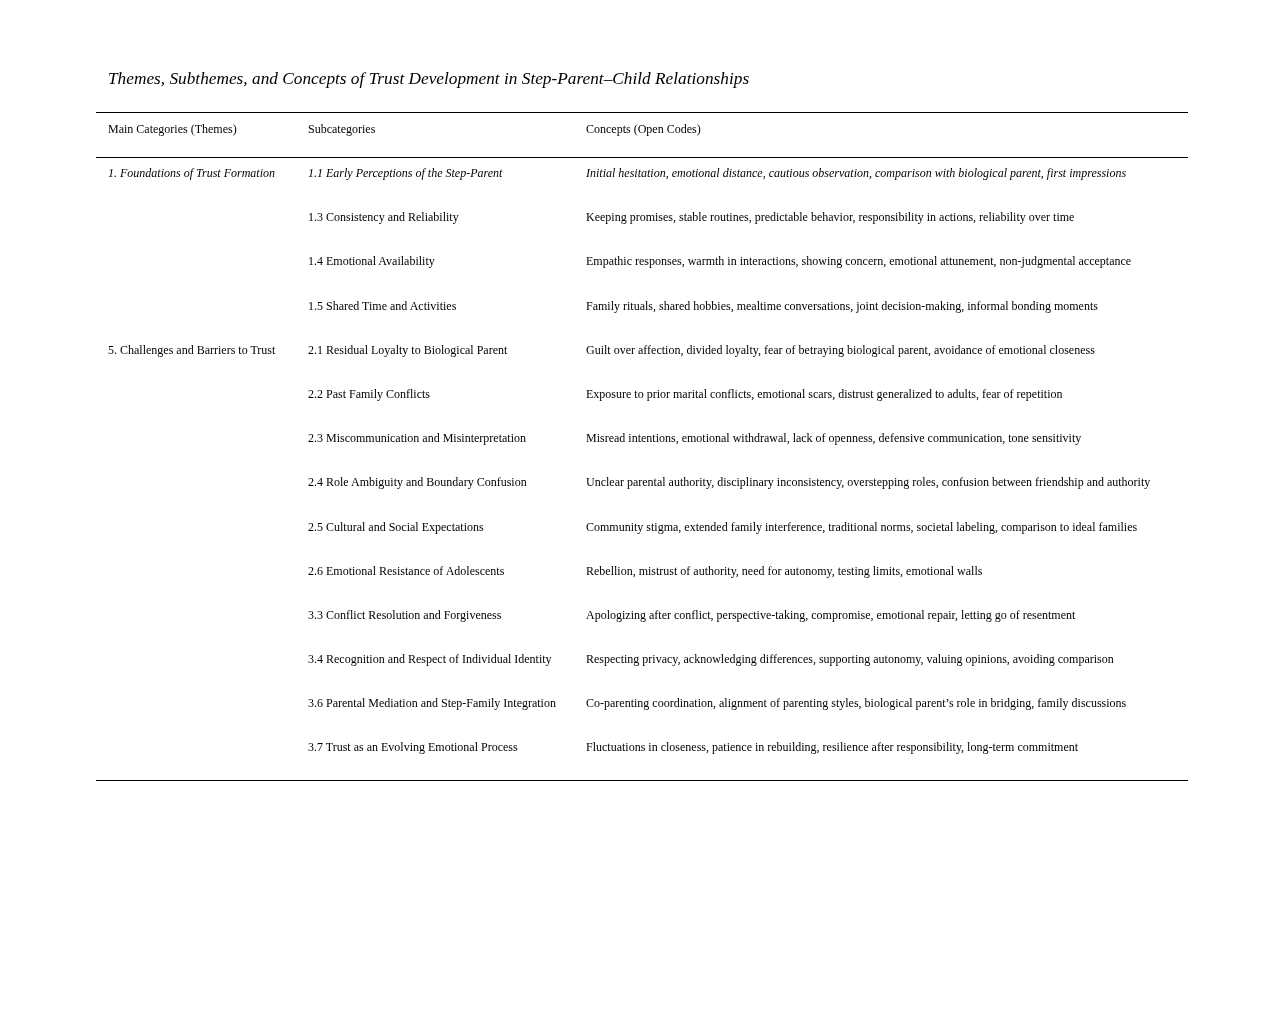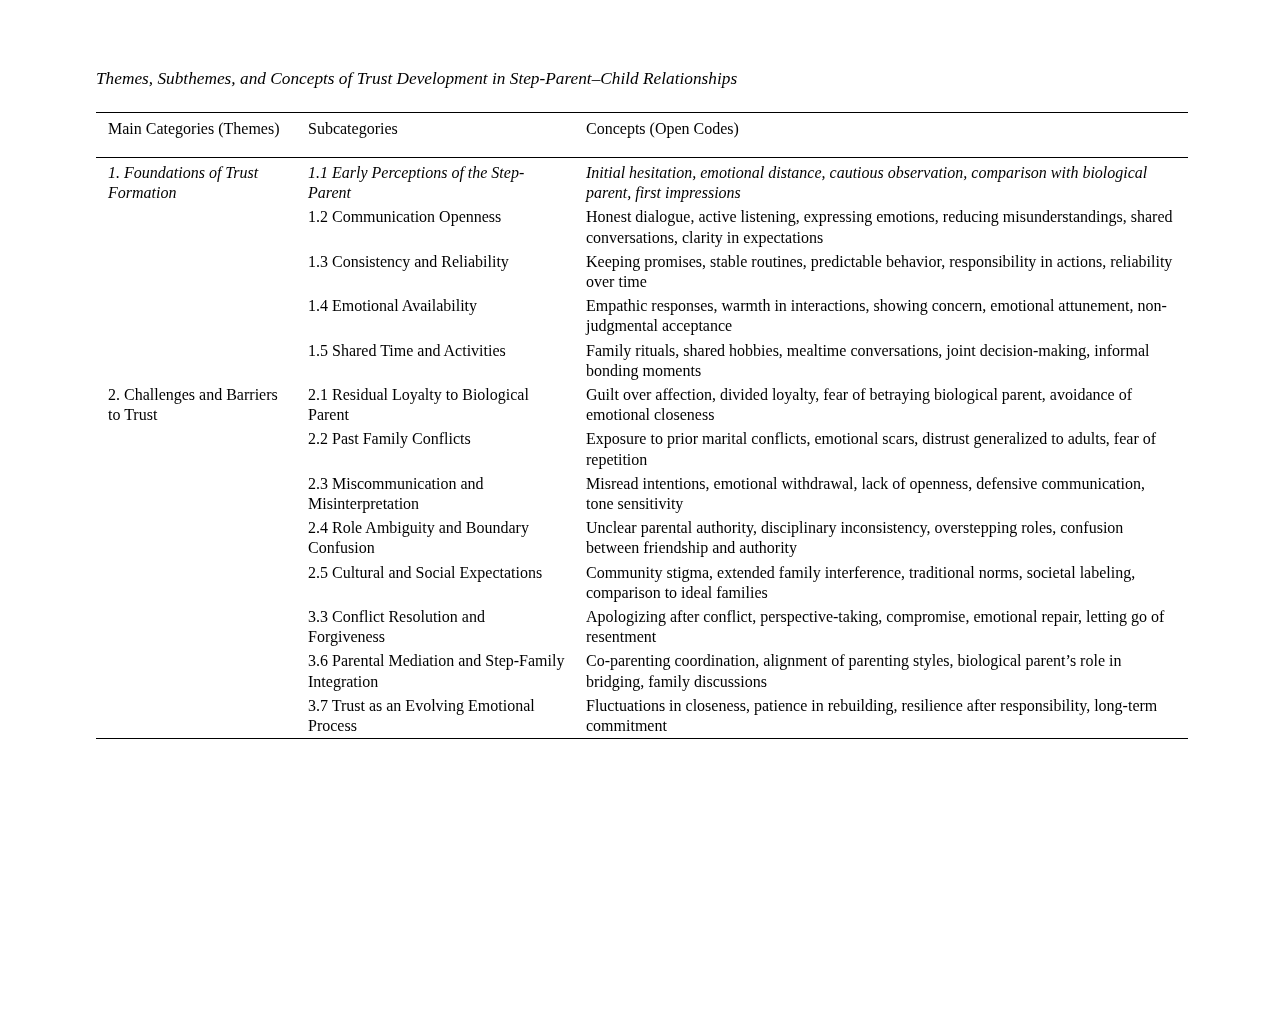--- a/index.html
+++ b/index.html
@@ -2,27 +2,27 @@
 <html><head>
 <meta charset="utf-8">
 <style>
   html, body { margin: 0; padding: 0; background: #ffffff; }
   body {
     width: 1285px; height: 1023px; position: relative; overflow: hidden;
     font-family: "Liberation Serif", "DejaVu Serif", serif;
     color: #000000;
   }
   .caption {
-    position: absolute; left: 96px; top: 68px;
+    position: absolute; left: 108px; top: 68px;
     font-style: italic; font-size: 17.3px; line-height: 22px; white-space: nowrap;
   }
   .tbl {
     position: absolute; left: 96px; top: 112px; width: 1092px;
     border-collapse: collapse; table-layout: fixed;
-    font-size: 16px; line-height: 20.2px;
+    font-size: 12px; line-height: 20.2px;
   }
   .tbl col.c1 { width: 200px; }
   .tbl col.c2 { width: 289px; }
   .tbl col.c3 { width: 603px; }
   .tbl thead tr { border-top: 1.5px solid #000; border-bottom: 1.5px solid #000; }
   .tbl tbody { border-bottom: 1.5px solid #000; }
   .tbl th {
     font-weight: normal; text-align: left; vertical-align: top;
     padding: 6px 12px 0px 12px; height: 38px;
   }
@@ -53,40 +53,35 @@
     </tr>
   </thead>
   <tbody id="tbody">
       <tr>
         <td class="c1">1. Foundations of Trust Formation</td>
         <td class="c2">1.1 Early Perceptions of the Step-Parent</td>
         <td class="c3">Initial hesitation, emotional distance, cautious observation, comparison with biological parent, first impressions</td>
       </tr>
       <tr>
         <td class="c1"></td>
-        <td class="c2">1.2 Communication Openness</td>
-        <td class="c3">Honest dialogue, active listening, expressing emotions, reducing misunderstandings, shared conversations, clarity in expectations</td>
-      </tr>
-      <tr>
-        <td class="c1"></td>
         <td class="c2">1.3 Consistency and Reliability</td>
         <td class="c3">Keeping promises, stable routines, predictable behavior, responsibility in actions, reliability over time</td>
       </tr>
       <tr>
         <td class="c1"></td>
         <td class="c2">1.4 Emotional Availability</td>
         <td class="c3">Empathic responses, warmth in interactions, showing concern, emotional attunement, non-judgmental acceptance</td>
       </tr>
       <tr>
         <td class="c1"></td>
         <td class="c2">1.5 Shared Time and Activities</td>
         <td class="c3">Family rituals, shared hobbies, mealtime conversations, joint decision-making, informal bonding moments</td>
       </tr>
       <tr>
-        <td class="c1">2. Challenges and Barriers to Trust</td>
+        <td class="c1">5. Challenges and Barriers to Trust</td>
         <td class="c2">2.1 Residual Loyalty to Biological Parent</td>
         <td class="c3">Guilt over affection, divided loyalty, fear of betraying biological parent, avoidance of emotional closeness</td>
       </tr>
       <tr>
         <td class="c1"></td>
         <td class="c2">2.2 Past Family Conflicts</td>
         <td class="c3">Exposure to prior marital conflicts, emotional scars, distrust generalized to adults, fear of repetition</td>
       </tr>
       <tr>
         <td class="c1"></td>
@@ -98,22 +93,32 @@
         <td class="c2">2.4 Role Ambiguity and Boundary Confusion</td>
         <td class="c3">Unclear parental authority, disciplinary inconsistency, overstepping roles, confusion between friendship and authority</td>
       </tr>
       <tr>
         <td class="c1"></td>
         <td class="c2">2.5 Cultural and Social Expectations</td>
         <td class="c3">Community stigma, extended family interference, traditional norms, societal labeling, comparison to ideal families</td>
       </tr>
       <tr>
         <td class="c1"></td>
+        <td class="c2">2.6 Emotional Resistance of Adolescents</td>
+        <td class="c3">Rebellion, mistrust of authority, need for autonomy, testing limits, emotional walls</td>
+      </tr>
+      <tr>
+        <td class="c1"></td>
         <td class="c2">3.3 Conflict Resolution and Forgiveness</td>
         <td class="c3">Apologizing after conflict, perspective-taking, compromise, emotional repair, letting go of resentment</td>
+      </tr>
+      <tr>
+        <td class="c1"></td>
+        <td class="c2">3.4 Recognition and Respect of Individual Identity</td>
+        <td class="c3">Respecting privacy, acknowledging differences, supporting autonomy, valuing opinions, avoiding comparison</td>
       </tr>
       <tr>
         <td class="c1"></td>
         <td class="c2">3.6 Parental Mediation and Step-Family Integration</td>
         <td class="c3">Co-parenting coordination, alignment of parenting styles, biological parent’s role in bridging, family discussions</td>
       </tr>
       <tr>
         <td class="c1"></td>
         <td class="c2">3.7 Trust as an Evolving Emotional Process</td>
         <td class="c3">Fluctuations in closeness, patience in rebuilding, resilience after responsibility, long-term commitment</td>

